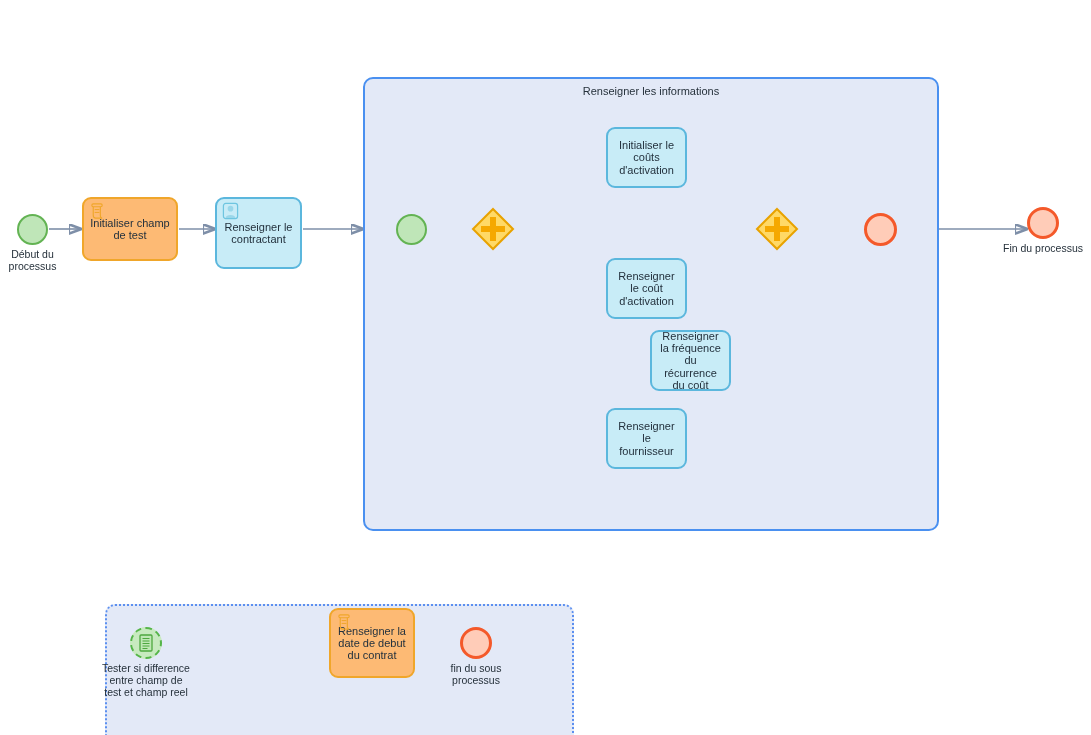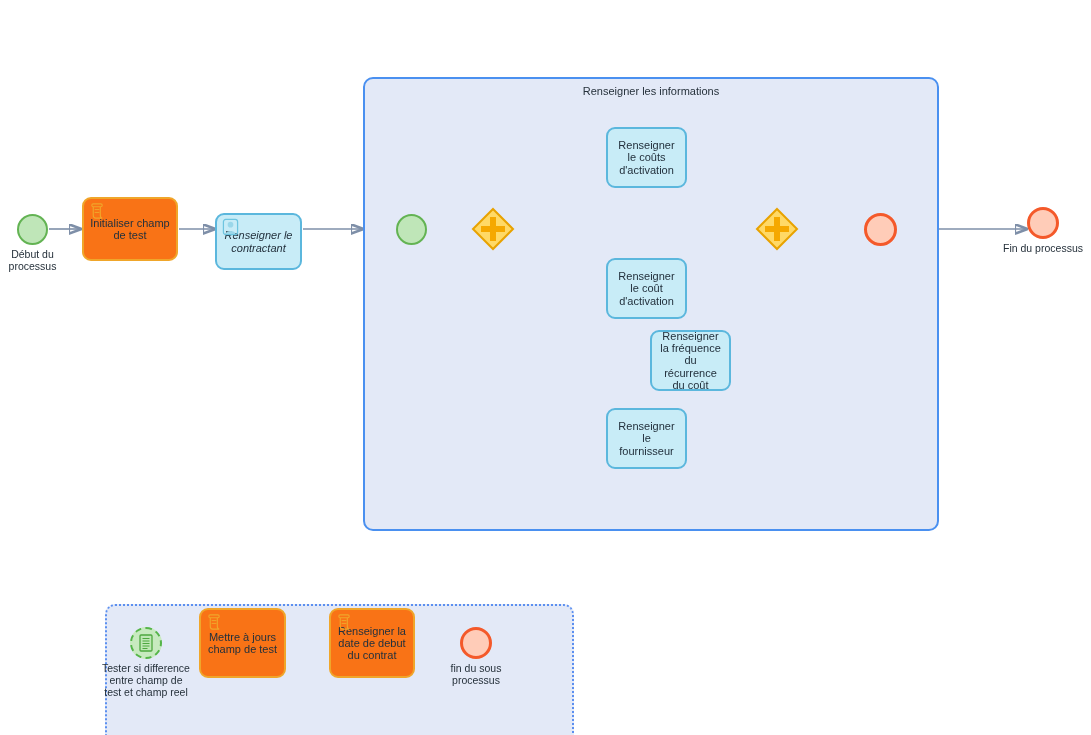--- a/index.html
+++ b/index.html
@@ -51,21 +51,21 @@
     align-items: center;
     justify-content: center;
     text-align: center;
     font-size: 11px;
     line-height: 12.2px;
     color: #23313d;
     padding: 4px 6px;
   }
   .task .label { display: block; width: 100%; }
   .task.script {
-    background: #f97316;
+    background: #fdba74;
     border: 2px solid #f0a62a;
   }
   .task.user {
     background: #c8ecf7;
     border: 2px solid #5bb7dd;
   }
   .task.user-selected {
     background: #aee4f2;
     border: 2px solid #39c0e0;
   }
@@ -187,21 +187,21 @@
   <div class="task script" style="left:82px; top:197px; width:96px; height:64px;">
     <svg class="task-icon" viewBox="0 0 18 19">
       <path d="M4.5,2 C2.5,2 2.5,5 4.5,5 L12.5,5 C14.5,5 14.5,2 12.5,2 Z" fill="none" stroke="#f0a62a" stroke-width="1.2"></path>
       <path d="M4.5,5 L4.5,14 C4.5,17 7,17 7,17 L14,17 C12,17 12,14 12,14 L12,5" fill="none" stroke="#f0a62a" stroke-width="1.2"></path>
       <line x1="6" y1="8" x2="11" y2="8" stroke="#f0a62a" stroke-width="1.1"></line>
       <line x1="6" y1="11" x2="11" y2="11" stroke="#f0a62a" stroke-width="1.1"></line>
     </svg>
     <span class="label">Initialiser champ de test</span>
   </div>
 
-  <div class="task user" style="left:215px; top:213px; width:87px; height:57px;font-style:italic;">
+  <div class="task user" style="left:215px; top:197px; width:87px; height:72px;">
     <svg class="task-icon" viewBox="0 0 18 19">
       <rect x="1.5" y="1.5" width="15" height="16" rx="2.5" fill="none" stroke="#6ec5e0" stroke-width="1.3"></rect>
       <circle cx="9" cy="7" r="3" fill="#9ad7ea"></circle>
       <path d="M3.8,17 C3.8,12.6 14.2,12.6 14.2,17 Z" fill="#9ad7ea"></path>
     </svg>
     <span class="label">Renseigner le contractant</span>
   </div>
 
   <div class="event end" style="left:1027px; top:207px; width:32px; height:32px;"></div>
   <div class="event-label" style="left:985px; top:242px; width:116px;">Fin du processus</div>
@@ -225,21 +225,21 @@
     <g>
       <rect x="19" y="10" width="6" height="24" fill="#f5a800"></rect>
       <rect x="10" y="19" width="24" height="6" fill="#f5a800"></rect>
     </g>
   </svg>
 
   <div class="event end" style="left:864px; top:213px; width:33px; height:33px;"></div>
 
 
   <div class="task user" style="left:606px; top:127px; width:81px; height:61px;">
-    <span class="label">Renseigner le coûts d'activation</span>
+    <span class="label">Initialiser le coûts d'activation</span>
   </div>
 
   <div class="task user" style="left:606px; top:258px; width:81px; height:61px;">
     <span class="label">Renseigner le coût d'activation</span>
   </div>
 
   <div class="task user" style="left:606px; top:330px; width:81px; height:61px;margin-left:44px;">
     <span class="label">Renseigner la fréquence du récurrence du coût</span>
   </div>
 
@@ -254,29 +254,20 @@
       <rect x="1.5" y="1" width="12" height="16" rx="1" fill="#bfe8b5" stroke="#4ea83f" stroke-width="1.3"></rect>
       <line x1="4" y1="4.5" x2="11" y2="4.5" stroke="#4ea83f" stroke-width="1.1"></line>
       <line x1="4" y1="7" x2="11" y2="7" stroke="#4ea83f" stroke-width="1.1"></line>
       <line x1="4" y1="9.5" x2="11" y2="9.5" stroke="#4ea83f" stroke-width="1.1"></line>
       <line x1="4" y1="12" x2="11" y2="12" stroke="#4ea83f" stroke-width="1.1"></line>
       <line x1="4" y1="14.5" x2="9" y2="14.5" stroke="#4ea83f" stroke-width="1.1"></line>
     </svg>
   </div>
   <div class="event-label" style="left:101px; top:662px; width:90px;">Tester si difference entre champ de test et champ reel</div>
 
-  <div class="task script" style="left:199px; top:608px; width:87px; height:70px;">
-    <svg class="task-icon" viewBox="0 0 18 19">
-      <path d="M4.5,2 C2.5,2 2.5,5 4.5,5 L12.5,5 C14.5,5 14.5,2 12.5,2 Z" fill="none" stroke="#f0a62a" stroke-width="1.2"></path>
-      <path d="M4.5,5 L4.5,14 C4.5,17 7,17 7,17 L14,17 C12,17 12,14 12,14 L12,5" fill="none" stroke="#f0a62a" stroke-width="1.2"></path>
-      <line x1="6" y1="8" x2="11" y2="8" stroke="#f0a62a" stroke-width="1.1"></line>
-      <line x1="6" y1="11" x2="11" y2="11" stroke="#f0a62a" stroke-width="1.1"></line>
-    </svg>
-    <span class="label">Mettre à jours champ de test</span>
-  </div>
 
   <div class="task script" style="left:329px; top:608px; width:86px; height:70px;">
     <svg class="task-icon" viewBox="0 0 18 19">
       <path d="M4.5,2 C2.5,2 2.5,5 4.5,5 L12.5,5 C14.5,5 14.5,2 12.5,2 Z" fill="none" stroke="#f0a62a" stroke-width="1.2"></path>
       <path d="M4.5,5 L4.5,14 C4.5,17 7,17 7,17 L14,17 C12,17 12,14 12,14 L12,5" fill="none" stroke="#f0a62a" stroke-width="1.2"></path>
       <line x1="6" y1="8" x2="11" y2="8" stroke="#f0a62a" stroke-width="1.1"></line>
       <line x1="6" y1="11" x2="11" y2="11" stroke="#f0a62a" stroke-width="1.1"></line>
     </svg>
     <span class="label">Renseigner la date de debut du contrat</span>
   </div>

